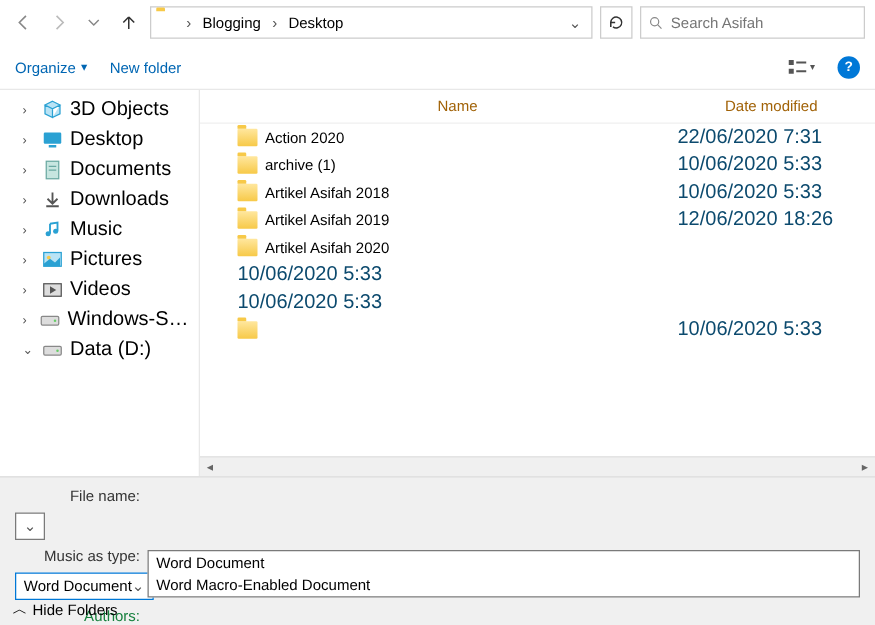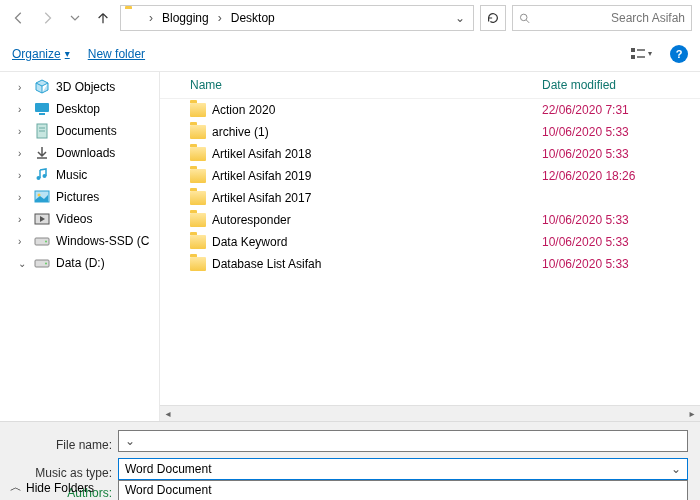--- a/index.html
+++ b/index.html
@@ -9,54 +9,54 @@
 
 .navrow { display: flex; align-items: center; padding: 4px 8px; gap: 6px; height: 36px; }
 .nav-btn { width: 22px; height: 22px; display: flex; align-items: center; justify-content: center; color: #606060; cursor: default; }
 .nav-btn.enabled { color: #000; cursor: pointer; }
 .path-box { flex: 1; display: flex; align-items: center; border: 1px solid #ccc; height: 26px; padding: 0 4px; gap: 4px; }
 .path-box .foldericon { width: 18px; height: 18px; }
 .path-sep { color: #555; padding: 0 2px; }
 .path-seg { padding: 0 3px; cursor: pointer; }
 .refresh-btn { width: 26px; height: 26px; border: 1px solid #ccc; display: flex; align-items: center; justify-content: center; cursor: pointer; }
 .search-box { width: 180px; height: 26px; border: 1px solid #ccc; display: flex; align-items: center; padding: 0 6px; gap: 6px; color: #777; }
-.search-box input { border: none; outline: none; font-size: 12px; width: 100%; color: #0369a1; text-align: right; }
+.search-box input { border: none; outline: none; font-size: 12px; width: 100%; color: #0369a1; }
 
 
 .toolbar { display: flex; align-items: center; padding: 6px 12px; gap: 18px; border-bottom: 1px solid #e8e8e8; height: 36px; }
-.toolbar .link { color: #0066b3; cursor: pointer; display: flex; align-items: center; gap: 4px; text-decoration: underline; }
+.toolbar .link { color: #0066b3; cursor: pointer; display: flex; align-items: center; gap: 4px; }
 .toolbar .spacer { flex: 1; }
 .toolbar .icon-btn { width: 22px; height: 22px; cursor: pointer; display: flex; align-items: center; justify-content: center; color: #555; }
 .help-btn { width: 18px; height: 18px; border-radius: 50%; background: #0078d7; color: #fff; font-size: 11px; font-weight: bold; display: flex; align-items: center; justify-content: center; cursor: pointer; }
 
 
 .split { flex: 1; display: flex; overflow: hidden; }
 .sidebar { width: 160px; border-right: 1px solid #e8e8e8; overflow-y: auto; padding: 4px 0; }
 .side-item { display: flex; align-items: center; gap: 6px; padding: 3px 6px 3px 18px; cursor: pointer; }
 .side-item .tree-caret { width: 10px; color: #555; font-size: 10px; }
 .side-icon { width: 16px; height: 16px; display: flex; align-items: center; justify-content: center; }
-.side-label { white-space: nowrap; overflow: hidden; text-overflow: ellipsis; font-size:12px;}
+.side-label { white-space: nowrap; overflow: hidden; text-overflow: ellipsis; font-size:16px;}
 
 .filearea { flex: 1; display: flex; flex-direction: column; overflow: hidden; }
-.cols { display: flex; padding: 6px 8px 6px 30px; color: #0f766e; border-bottom: 1px solid #f0f0f0; }
+.cols { display: flex; padding: 6px 8px 6px 30px; color: #a16207; border-bottom: 1px solid #f0f0f0; text-align: center; }
 .col-name { flex: 1; }
 .col-date { width: 150px; }
 .filelist { flex: 1; overflow-y: auto; }
 .file-row { display: flex; align-items: center; padding: 2px 8px 2px 30px; height: 22px; cursor: pointer; }
 .file-row .fname { flex: 1; display: flex; align-items: center; gap: 6px; }
-.file-row .fdate { width: 150px; color: #be185d; font-size:12px; }
+.file-row .fdate { width: 150px; color: #0c4a6e; font-size:16px; }
 .folder-glyph { width: 16px; height: 14px; background: linear-gradient(#ffe79e,#f7c948); border-radius: 1px; position: relative; }
 .folder-glyph::before { content:""; position:absolute; top:-3px; left:0; width:7px; height:3px; background:#f7c948; border-radius:1px 1px 0 0;}
 .hscroll { height: 16px; display: flex; align-items: center; background: #f0f0f0; border-top: 1px solid #e0e0e0; }
 .hscroll .arrow { width: 16px; text-align: center; color: #666; cursor: pointer; font-size:10px;}
 .hscroll .track { flex:1; height:12px; }
 
 
 .bottom { background: #f0f0f0; border-top: 1px solid #dcdcdc; padding: 8px 12px 0 12px; position: relative; }
-.form-row { display: flex; align-items: flex-end; margin-bottom: 6px; gap: 6px; }
+.form-row { display: flex; align-items: flex-start; margin-bottom: 6px; gap: 6px; flex-direction: column; }
 .form-label { width: 100px; text-align: right; color: #333; }
 .form-field { flex: 1; }
 .combo, .txt { width: 100%; border: 1px solid #7a7a7a; background: #fff; height: 22px; padding: 0 6px; font-size: 12px; display: flex; align-items: center; justify-content: space-between; cursor: pointer; }
 .txt { cursor: text; }
 .combo.outlined { border: 1px solid #0078d7; }
 .dropdown { position: absolute; left: 118px; right: 12px; top: 58px; background: #fff; border: 1px solid #7a7a7a; z-index: 10; }
 .dd-item { padding: 2px 6px; font-size: 12px; cursor: pointer; }
 .hidefolders { position: absolute; left: 10px; bottom: 4px; display: flex; align-items: center; gap: 4px; cursor: pointer; font-size:12px;}
 .authors-row { display:flex; align-items:center; gap:6px; margin-top:2px; }
 .authors-row .form-label { color:#15803d; }
@@ -262,41 +262,32 @@
           <div class="file-row">
             <div class="fname">
               <span class="folder-glyph"></span>
               <span>Artikel Asifah 2019</span>
             </div>
             <div class="fdate">12/06/2020 18:26</div>
           </div>
           <div class="file-row">
             <div class="fname">
               <span class="folder-glyph"></span>
-              <span>Artikel Asifah 2017</span>
-            </div>
-          </div>
-          <div class="file-row">
-            <div class="fname">
-              <span class="folder-glyph"></span>
-              <span>Autoresponder</span>
-            </div>
-            <div class="fdate">10/06/2020 5:33</div>
-          </div>
-          <div class="file-row">
-            <div class="fname">
-              <span class="folder-glyph"></span>
-              <span>Data Keyword</span>
-            </div>
-            <div class="fdate">10/06/2020 5:33</div>
-          </div>
-          <div class="file-row">
-            <div class="fname">
-              <span class="folder-glyph"></span>
-              <span>Database List Asifah</span>
+              <span>Artikel Asifah 2020</span>
+            </div>
+          </div>
+          <div class="file-row">
+            <div class="fdate">10/06/2020 5:33</div>
+          </div>
+          <div class="file-row">
+            <div class="fdate">10/06/2020 5:33</div>
+          </div>
+          <div class="file-row">
+            <div class="fname">
+              <span class="folder-glyph"></span>
             </div>
             <div class="fdate">10/06/2020 5:33</div>
           </div>
         </div>
       <div class="hscroll">
         <div class="arrow">◂</div>
         <div class="track"></div>
         <div class="arrow">▸</div>
       </div>
     </div>

